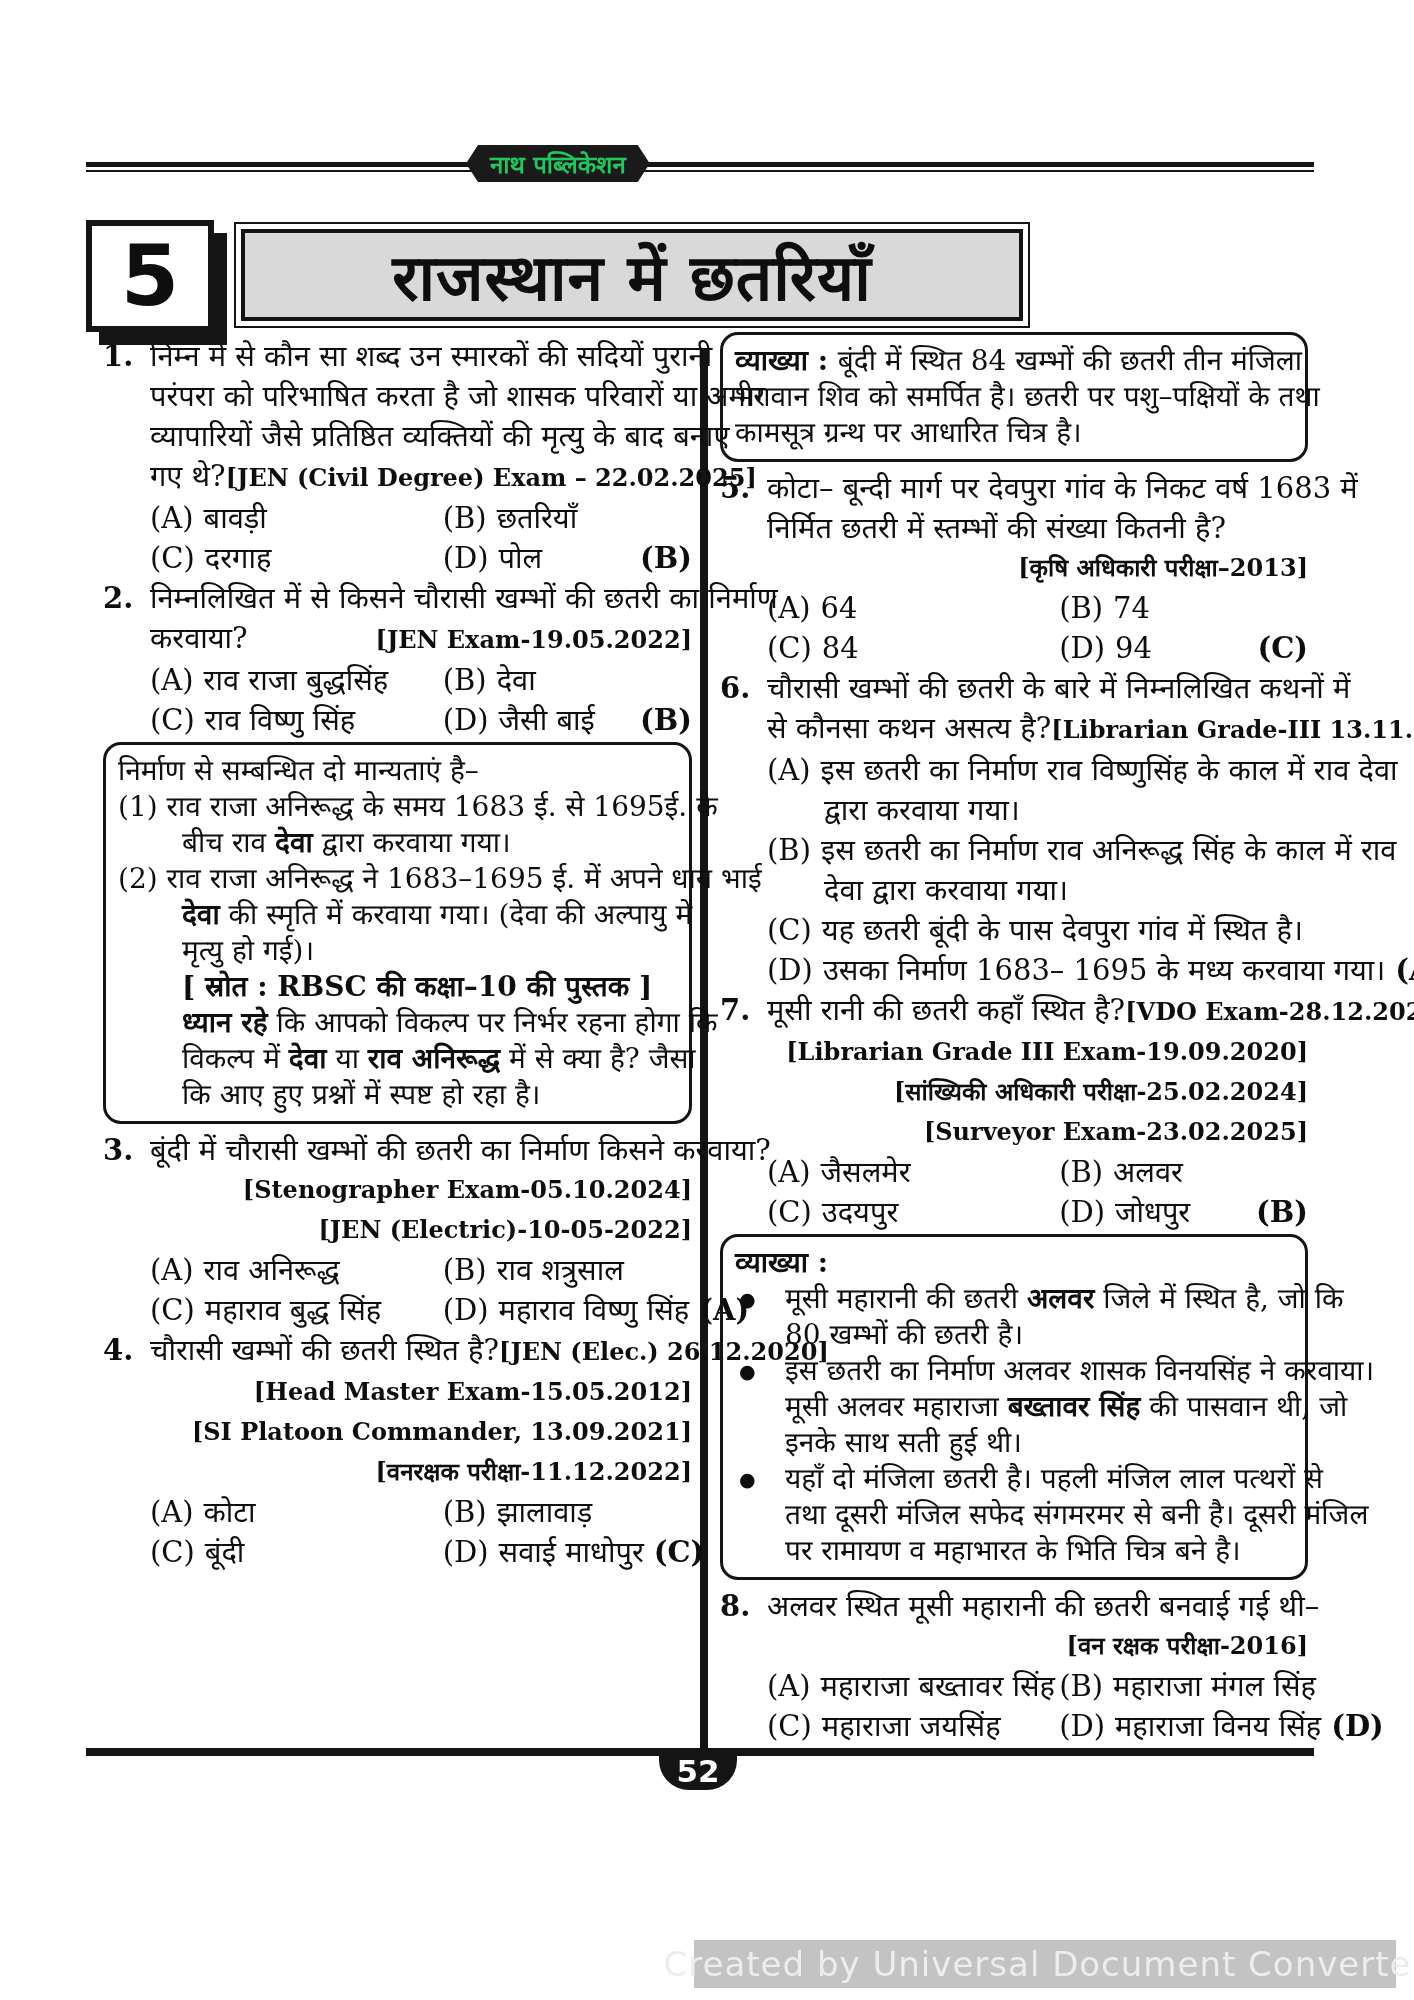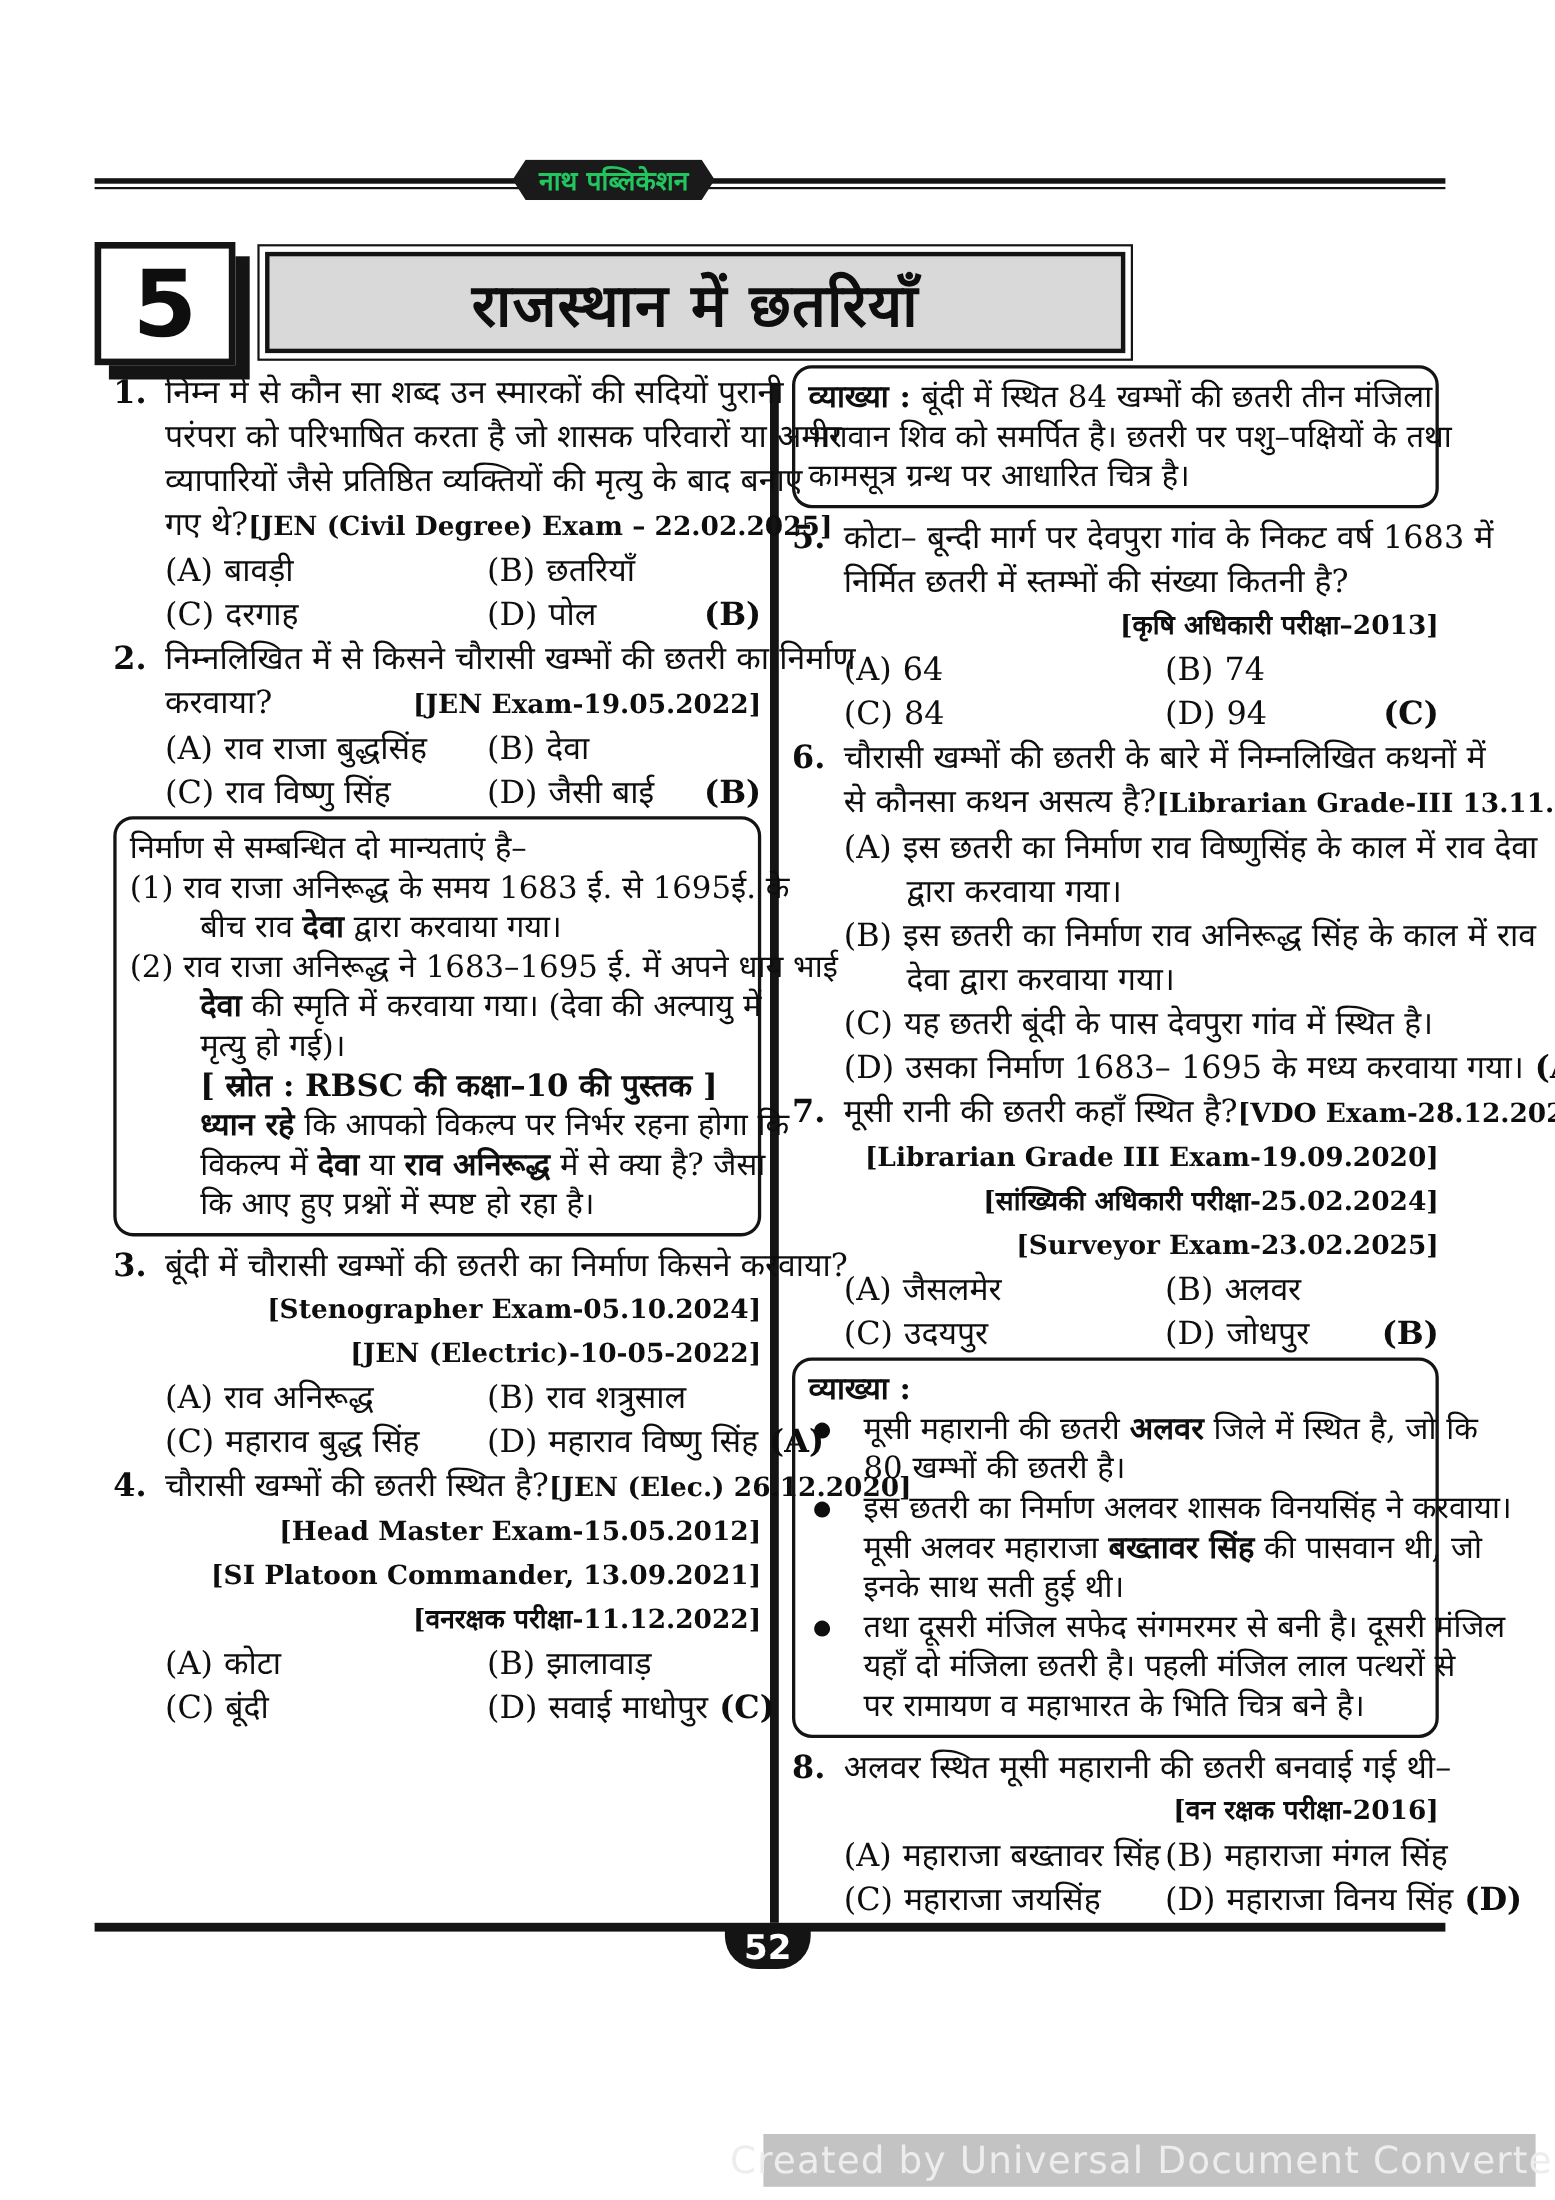--- a/index.html
+++ b/index.html
@@ -14,21 +14,21 @@
               font-size:24px;display:flex;align-items:center;z-index:3;
               clip-path:polygon(12px 0,calc(100% - 12px) 0,100% 50%,calc(100% - 12px) 100%,12px 100%,0 50%);}
   .chapter-box{position:absolute;left:86px;top:220px;width:116px;height:100px;background:#fff;
                border:6px solid #141414;box-shadow:13px 13px 0 #141414;z-index:2;
                display:flex;align-items:center;justify-content:center;}
   .chapter-num{font-family:"DejaVu Sans","Liberation Sans",sans-serif;font-weight:800;font-size:84px;line-height:1;}
   .title-box{position:absolute;left:234px;top:222px;width:796px;height:106px;border:2px solid #141414;
              background:#fff;padding:5px;box-sizing:border-box;z-index:2;}
   .title-inner{width:100%;height:100%;border:4px solid #141414;background:#d9d9d9;box-sizing:border-box;
                display:flex;align-items:center;justify-content:center;}
-  .title-text{font-size:54px;font-weight:bold;letter-spacing:1px;}
+  .title-text{font-size:64px;font-weight:bold;letter-spacing:1px;}
 
   
   .divider{position:absolute;left:700px;top:348px;width:8px;height:1400px;background:#141414;}
   .col{position:absolute;}
   .col-left{left:103px;top:336px;width:589px;}
   .col-right{left:720px;top:330px;width:588px;}
 
   .q{display:flex;}
   .qnum{flex:none;width:47px;font-weight:bold;font-size:29px;line-height:40px;}
   .qbody{flex:1;min-width:0;}
@@ -342,22 +342,22 @@
         <span class="buldot">●</span>
         <div class="bultext">
           <div class="line"><span>इस छतरी का निर्माण अलवर शासक विनयसिंह ने करवाया।</span></div>
           <div class="line"><span>मूसी अलवर महाराजा </span><span class="bseg">बख्तावर सिंह</span><span> की पासवान थी, जो</span></div>
           <div class="line"><span>इनके साथ सती हुई थी।</span></div>
         </div>
       </div>
       <div class="bul">
         <span class="buldot">●</span>
         <div class="bultext">
+          <div class="line"><span>यहाँ दो मंजिला छतरी है। पहली मंजिल लाल पत्थरों से</span></div>
           <div class="line"><span>तथा दूसरी मंजिल सफेद संगमरमर से बनी है। दूसरी मंजिल</span></div>
-          <div class="line"><span>यहाँ दो मंजिला छतरी है। पहली मंजिल लाल पत्थरों से</span></div>
           <div class="line"><span>पर रामायण व महाभारत के भिति चित्र बने है।</span></div>
         </div>
       </div>
     </div>
 
     <div class="q">
       <div class="qnum">8.</div>
       <div class="qbody">
         <div class="line">अलवर स्थित मूसी महारानी की छतरी बनवाई गई थी–</div>
         <div class="refline">[वन रक्षक परीक्षा-2016]</div>

